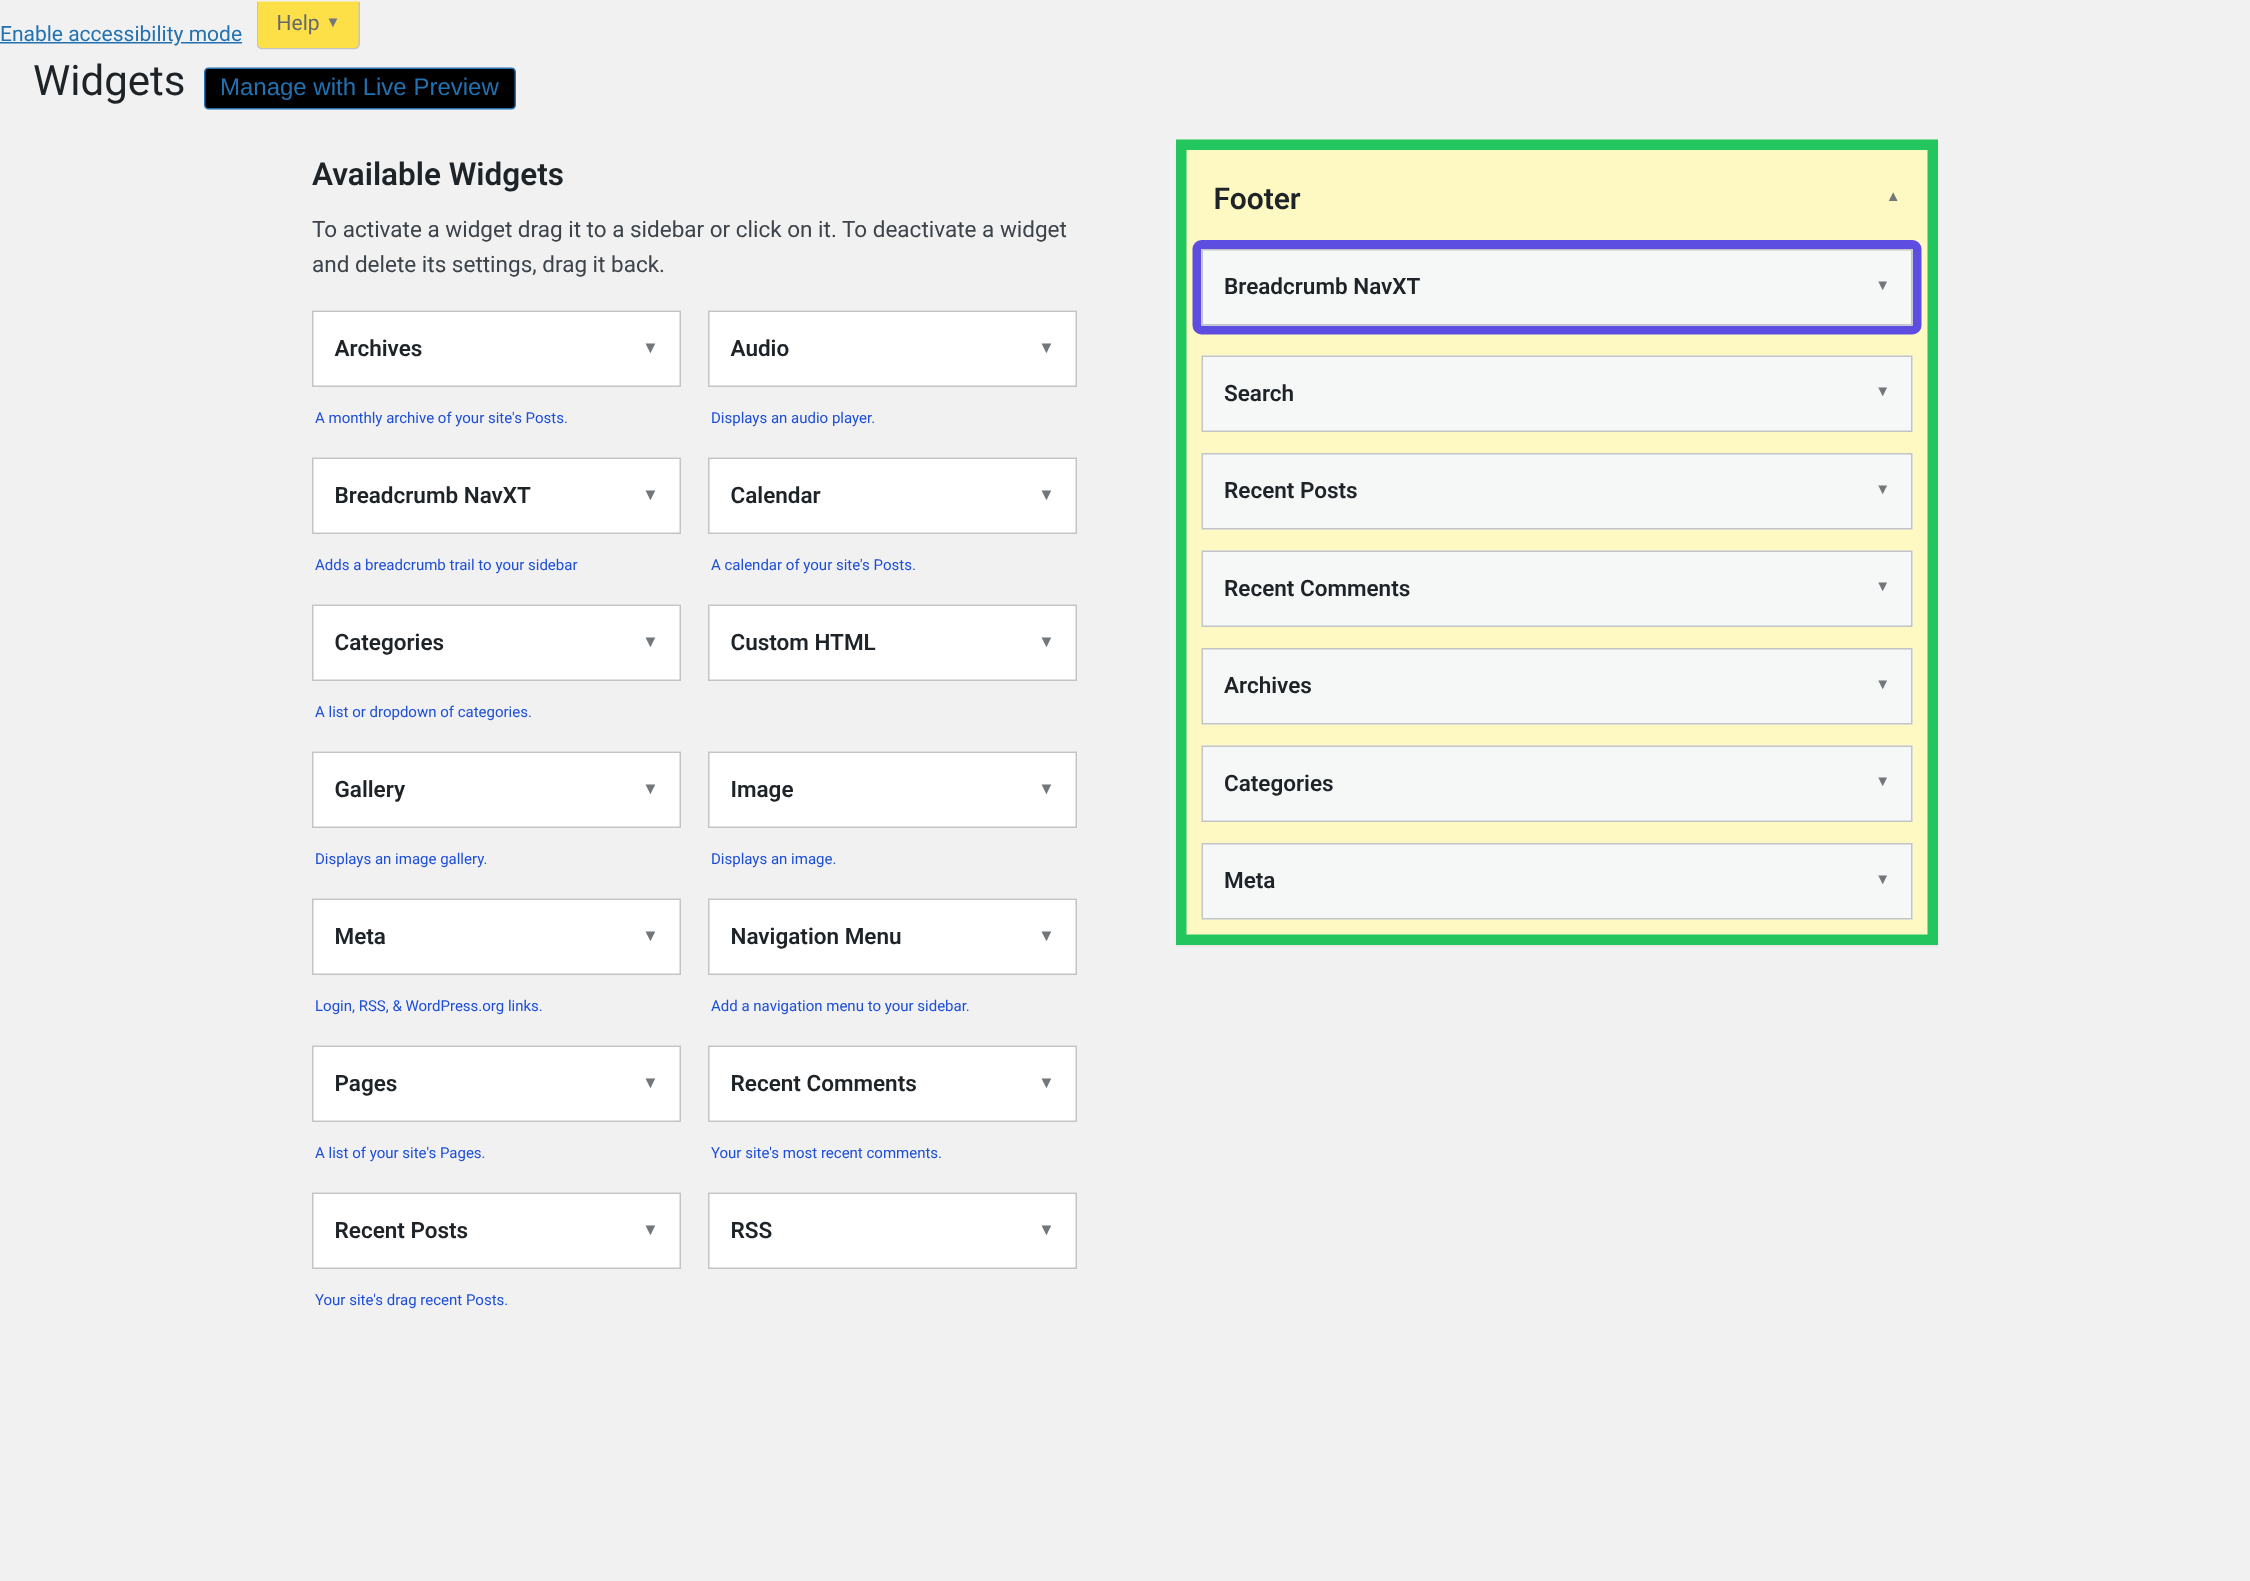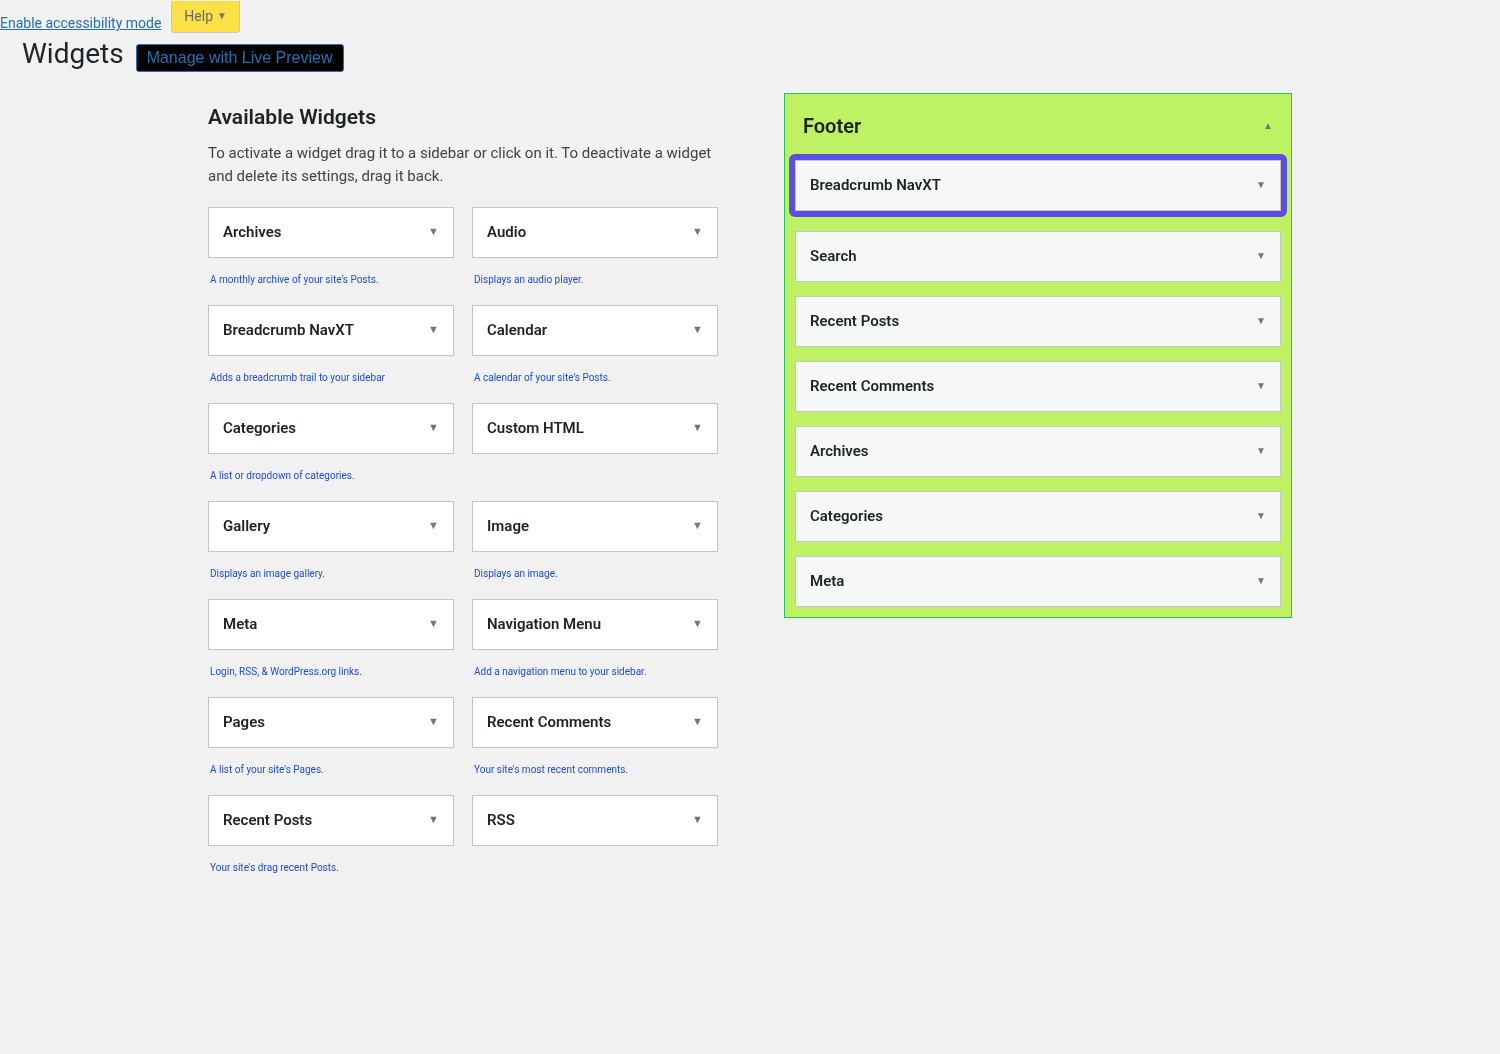--- a/index.html
+++ b/index.html
@@ -100,22 +100,22 @@
       border-radius: 0;
     }
     .widget-chip .tri-down { font-size: 11px; }
     .widget-desc {
       font-size: 10px;
       color: #1d4ed8;
       padding: 14px 2px 18px 2px;
       line-height: 1.5;
     }
     .sidebar-box {
-      background: #bef264;
-      border: 1px solid #22c55e;
+      background: #fef9c3;
+      border: 7px solid #22c55e;
       border-radius: 0;
       box-shadow: 0 1px 1px rgba(0,0,0,0.04);
       margin-top: -10px;
     }
     .sidebar-header {
       padding: 18px 18px 14px 18px;
     }
     .sidebar-title-row {
       display: flex;
       justify-content: space-between;

